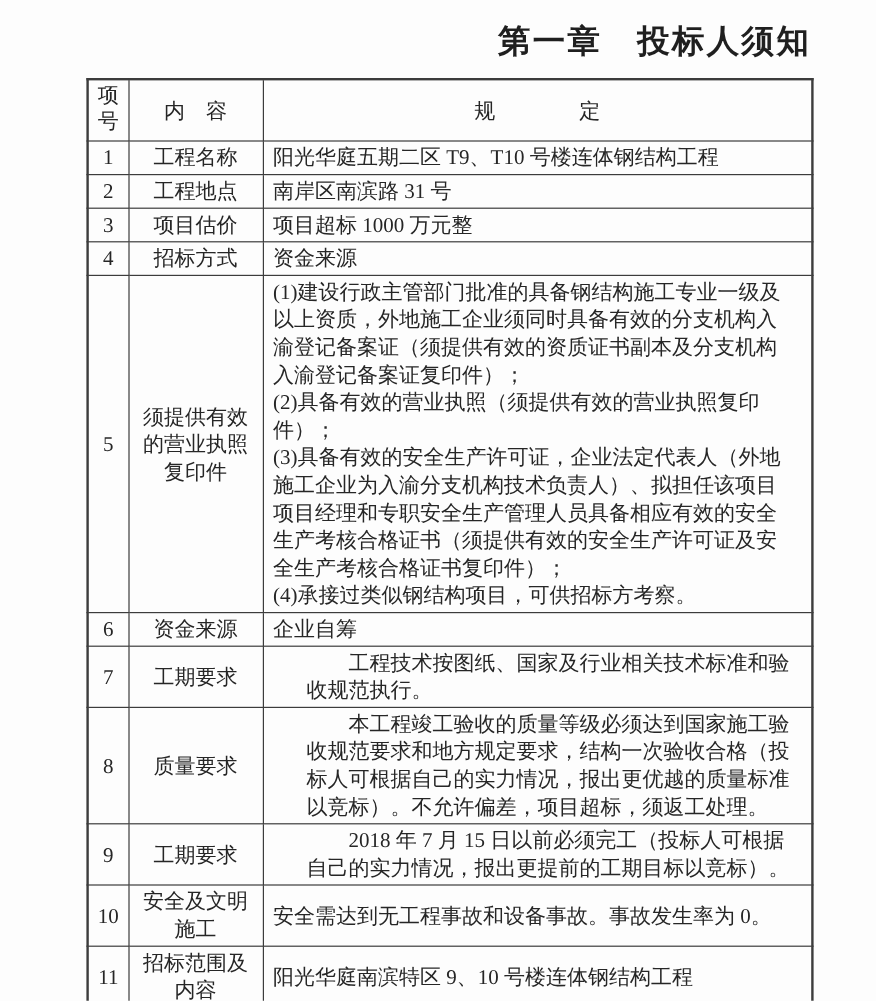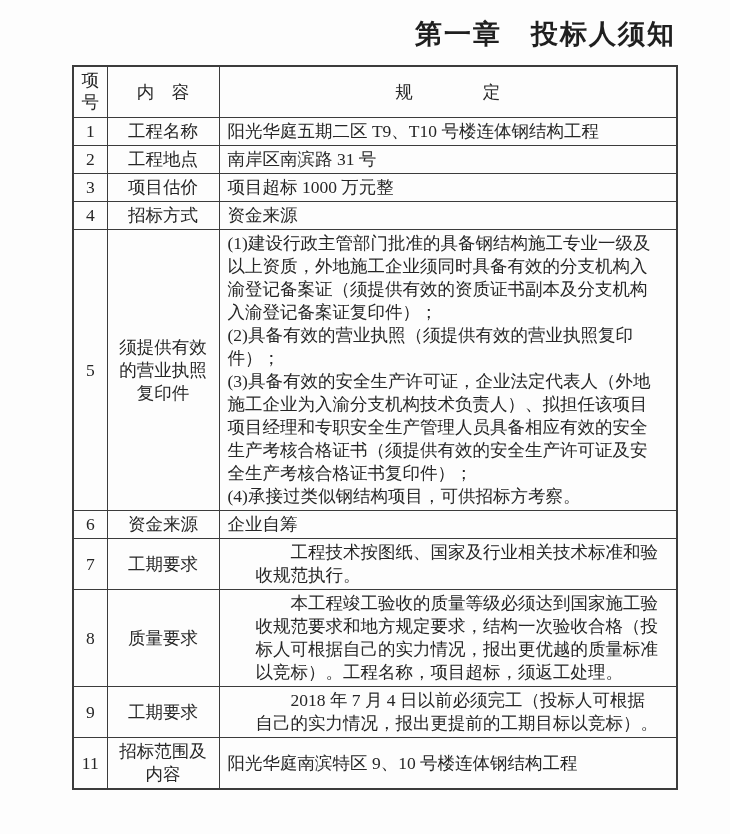--- a/index.html
+++ b/index.html
@@ -125,29 +125,34 @@
 
   <tr>
     <td class="no-cell">7</td>
     <td class="content-cell">工期要求</td>
     <td class="reg-cell indent">工程技术按图纸、国家及行业相关技术标准和验收规范执行。</td>
   </tr>
 
   <tr>
     <td class="no-cell">8</td>
     <td class="content-cell">质量要求</td>
-    <td class="reg-cell indent">本工程竣工验收的质量等级必须达到国家施工验收规范要求和地方规定要求，结构一次验收合格（投标人可根据自己的实力情况，报出更优越的质量标准以竞标）。工程名称，项目超标，须返工处理。</td>
+    <td class="reg-cell indent">本工程竣工验收的质量等级必须达到国家施工验收规范要求和地方规定要求，结构一次验收合格（投标人可根据自己的实力情况，报出更优越的质量标准以竞标）。不允许偏差，项目超标，须返工处理。</td>
   </tr>
 
   <tr>
     <td class="no-cell">9</td>
     <td class="content-cell">工期要求</td>
-    <td class="reg-cell indent">2018 年 7 月 4 日以前必须完工（投标人可根据自己的实力情况，报出更提前的工期目标以竞标）。</td>
+    <td class="reg-cell indent">2018 年 7 月 15 日以前必须完工（投标人可根据自己的实力情况，报出更提前的工期目标以竞标）。</td>
   </tr>
 
+  <tr>
+    <td class="no-cell">10</td>
+    <td class="content-cell">安全及文明施工</td>
+    <td class="reg-cell">安全需达到无工程事故和设备事故。事故发生率为 0。</td>
+  </tr>
 
   <tr>
     <td class="no-cell">11</td>
     <td class="content-cell">招标范围及内容</td>
     <td class="reg-cell">阳光华庭南滨特区 9、10 号楼连体钢结构工程</td>
   </tr>
 
 </tbody>
   </table>
 

